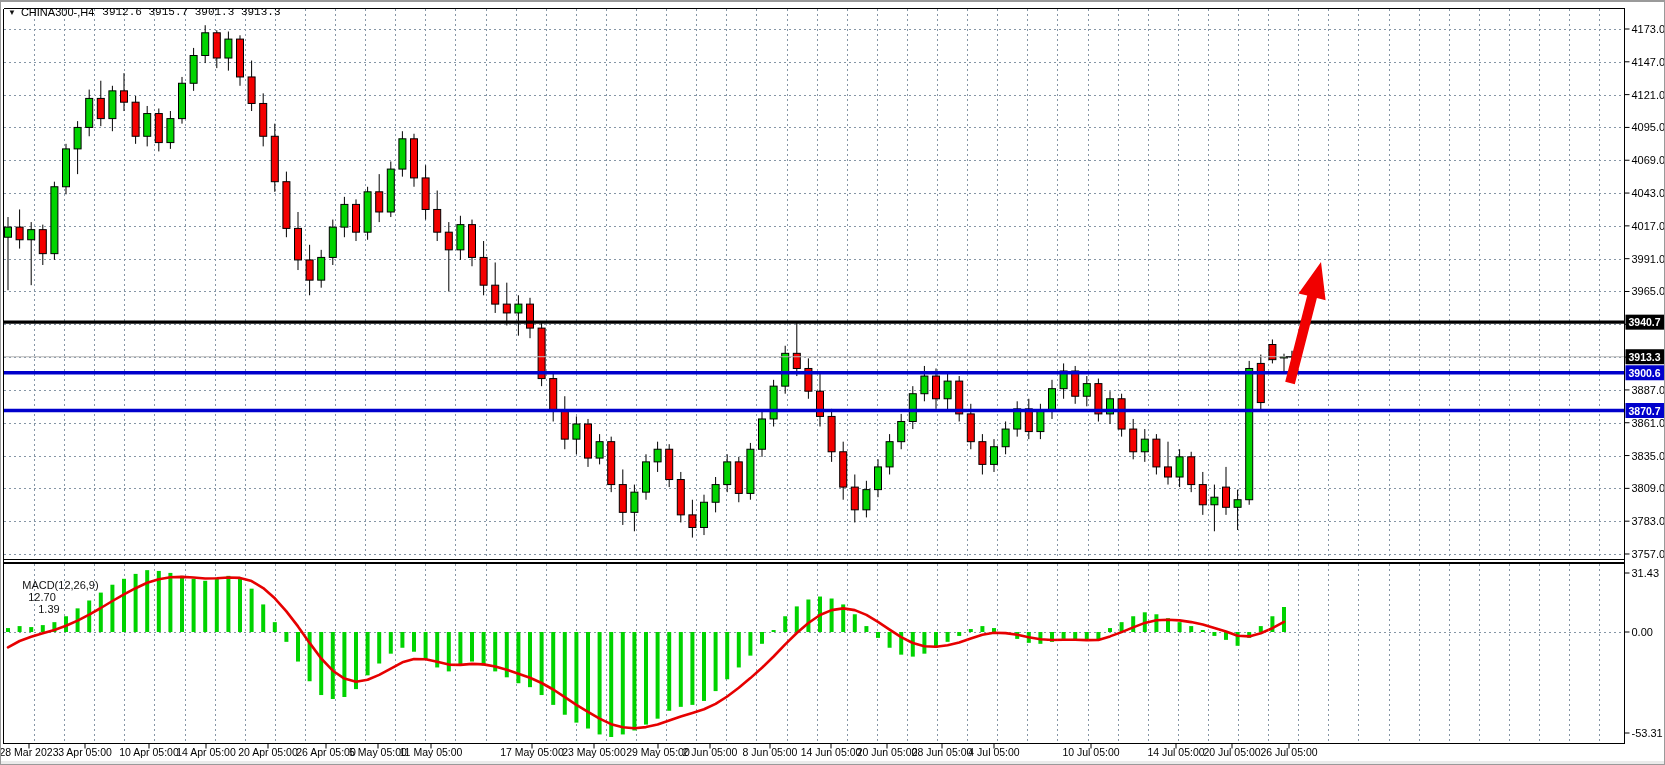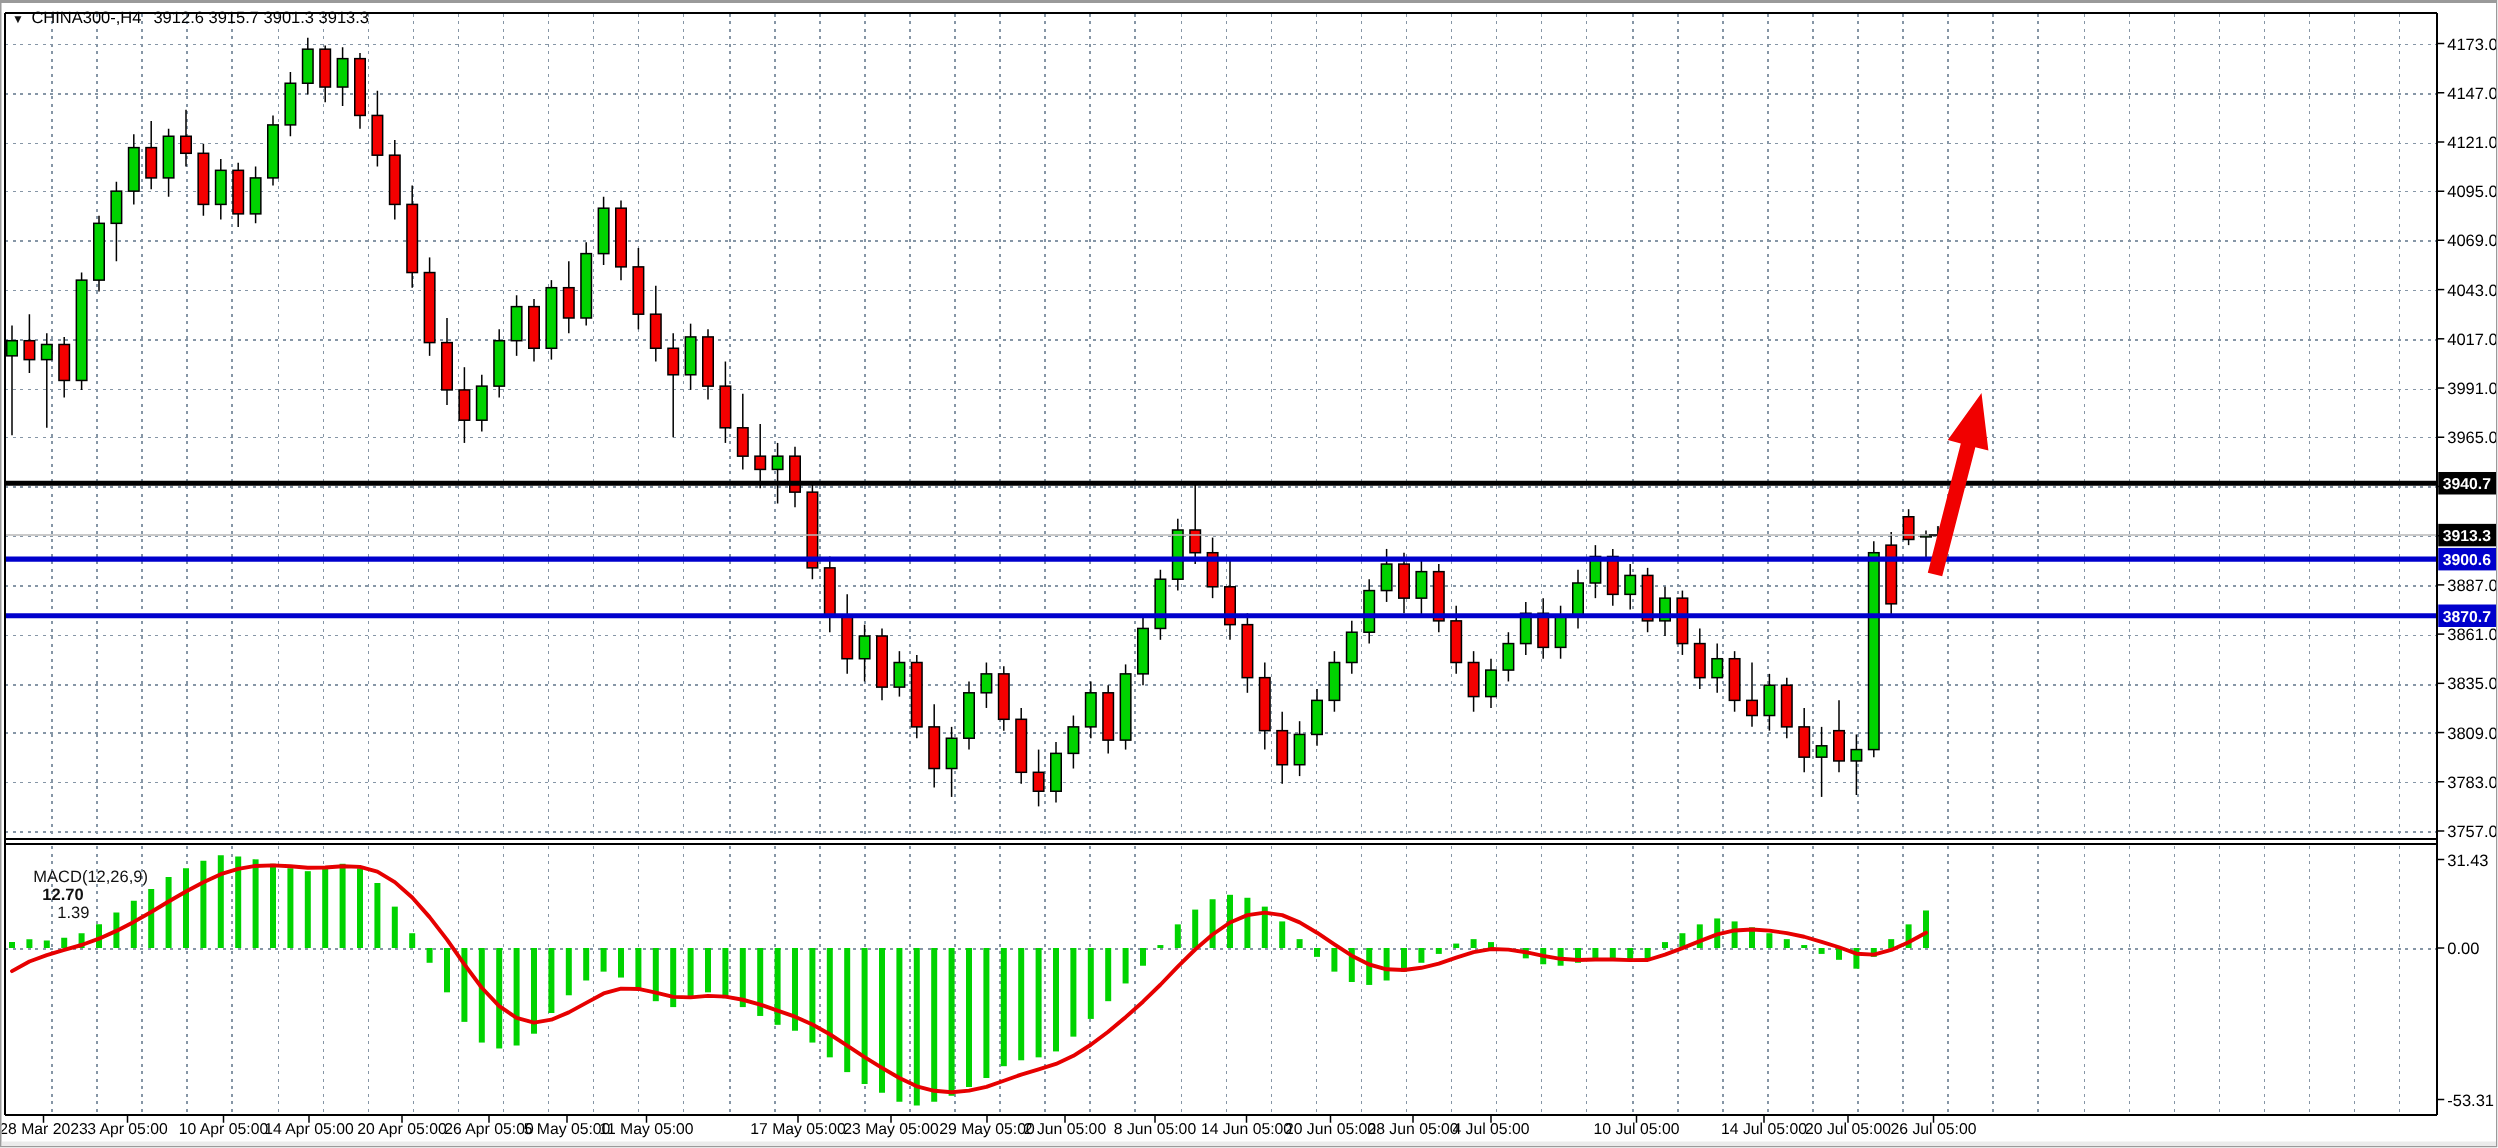--- a/index.html
+++ b/index.html
@@ -15,26 +15,26 @@
     overflow:hidden;
     font-family:"Liberation Sans", sans-serif;
   }
   #chart-svg{position:absolute;left:0;top:0;}
   .title-overlay{
     position:absolute;left:7px;top:4px;
     font-size:11px;color:#000;
     display:flex;align-items:center;white-space:pre;
   }
   .title-overlay .dd{font-size:8px;color:#111;margin-right:5px;cursor:pointer;}
-  .title-overlay .quote{margin-left:8px;}
+  .title-overlay .quote{margin-left:8px;font-family:Liberation Mono, monospace;}
   .macd-overlay{
     position:absolute;left:9px;top:565px;
     font-size:11px;color:#111;white-space:pre;
   }
-  .macd-overlay .mv{margin-left:6px;font-weight:bold;}
+  .macd-overlay .mv{margin-left:6px;}
   .macd-overlay .sv{margin-left:16px;}
   svg text{font-family:"Liberation Sans", sans-serif;}
 </style>
 </head>
 <body>
 
 <div class="screen">
   <svg id="chart-svg" width="1665" height="765" viewBox="0 0 1665 765">
       <g>
         <line x1="33.5" y1="7" x2="33.5" y2="556" stroke="#8696a6" stroke-width="1" stroke-dasharray="2 3" shape-rendering="crispEdges"></line>

